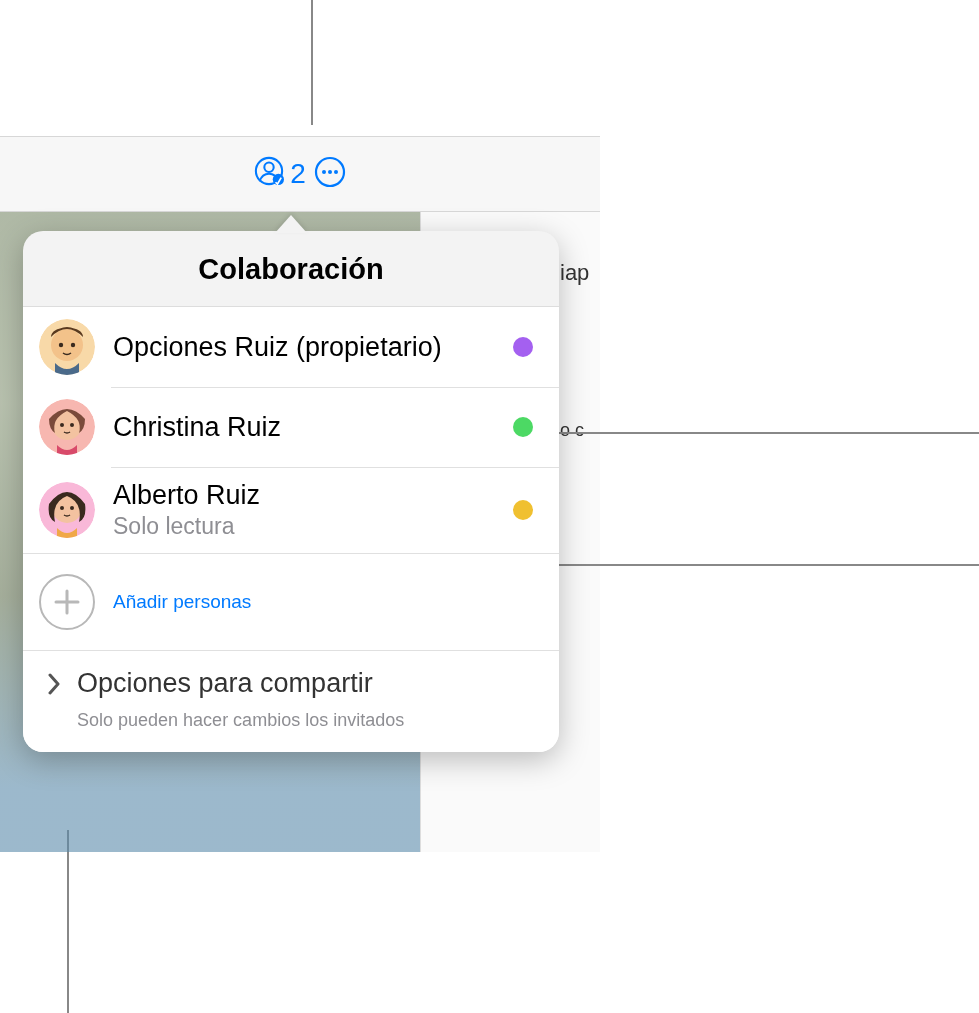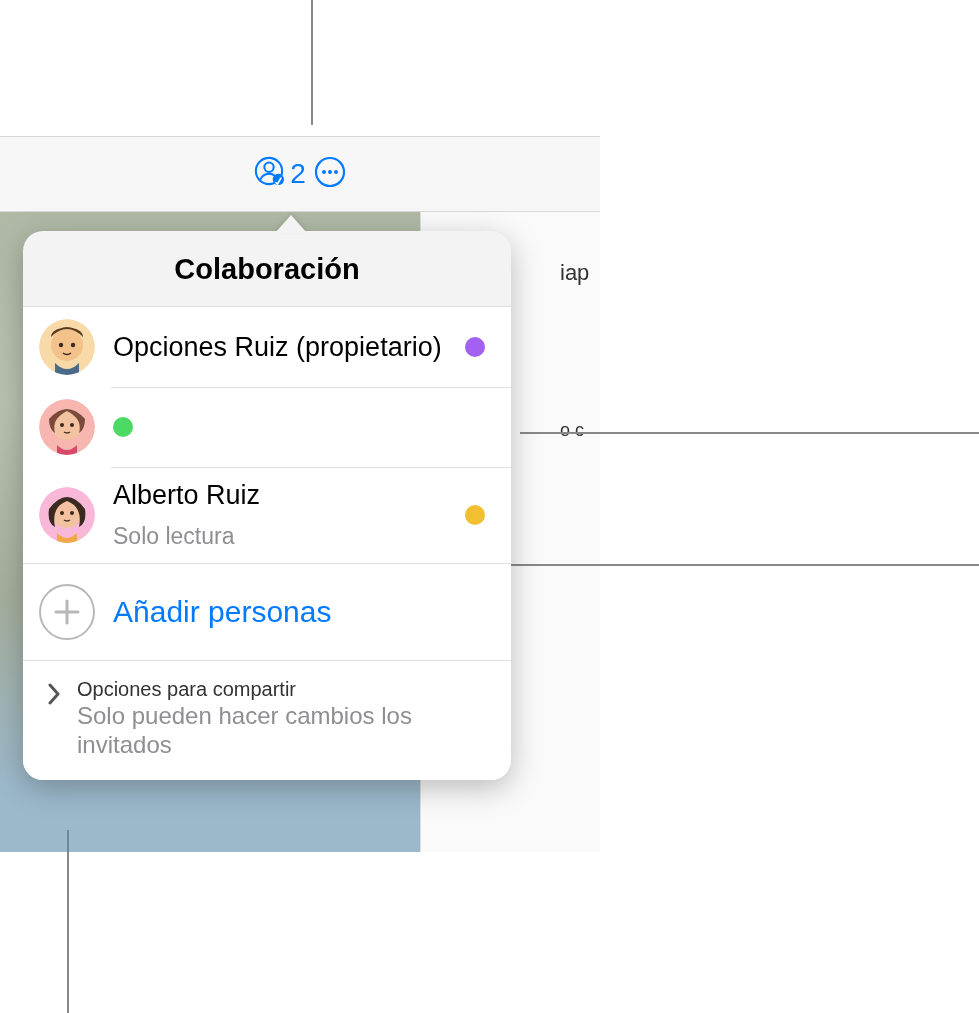--- a/index.html
+++ b/index.html
@@ -127,21 +127,21 @@
       border-left: 16px solid transparent;
       border-right: 16px solid transparent;
       border-bottom: 18px solid #f3f3f3;
       z-index: 21;
       filter: drop-shadow(0 -2px 2px rgba(0,0,0,0.1));
     }
     .popover {
       position: absolute;
       left: 23px;
       top: 231px;
-      width: 488px;
+      width: 536px;
       background: #f3f3f3;
       border-radius: 20px;
       box-shadow: 0 8px 30px rgba(0,0,0,0.25);
       z-index: 20;
       overflow: hidden;
     }
     .popover-header {
       text-align: center;
       padding: 22px 0 20px 0;
       font-size: 29px;
@@ -191,21 +191,21 @@
     }
     .participant-name {
       font-size: 27px;
       color: #000;
       line-height: 1.2;
     }
     .participant-sub {
       font-size: 23px;
       color: #8e8e93;
       line-height: 1.2;
-      margin-top: 12px;
+      margin-top: 2px;
     }
     .presence-dot {
       width: 20px;
       height: 20px;
       border-radius: 50%;
       flex-shrink: 0;
     }
     .add-row {
       display: flex;
       align-items: center;
@@ -223,21 +223,21 @@
       justify-content: center;
       color: #b8b8b8;
       margin-right: 18px;
       flex-shrink: 0;
     }
     .add-icon svg {
       width: 30px;
       height: 30px;
     }
     .add-label {
-      font-size: 30px;
+      font-size: 19px;
       color: #007aff;
     }
     .share-row {
       display: flex;
       align-items: flex-start;
       padding: 16px 26px 20px 16px;
       border-top: 1px solid #e0e0e0;
       background: #fff;
     }
     .chevron {
@@ -250,29 +250,29 @@
       color: #555;
     }
     .chevron svg {
       width: 14px;
       height: 22px;
     }
     .share-info {
       flex: 1;
     }
     .share-title {
-      font-size: 20px;
+      font-size: 27px;
       color: #333;
       line-height: 1.2;
     }
     .share-sub {
-      font-size: 24px;
+      font-size: 18px;
       color: #8e8e93;
       line-height: 1.2;
-      margin-top: 1px;
+      margin-top: 11px;
     }
   </style>
 </head>
 <body>
 
 <div class="canvas">
   <div class="callout-line-top"></div>
   <div class="callout-line-bottom"></div>
   <div class="callout-line-right-1"></div>
   <div class="callout-line-right-2"></div>
@@ -337,20 +337,23 @@
           <svg viewBox="0 0 56 56">
             <circle cx="28" cy="28" r="28" fill="#f7b7b0"></circle>
             <circle cx="28" cy="26" r="15" fill="#f3c2a0"></circle>
             <path d="M10 20 Q28 0 46 20 Q46 30 40 34 Q44 20 28 12 Q12 20 16 34 Q10 30 10 20" fill="#7a4a3a"></path>
             <circle cx="23" cy="26" r="2" fill="#3a2a1f"></circle>
             <circle cx="33" cy="26" r="2" fill="#3a2a1f"></circle>
             <path d="M25 33 Q28 35 31 33" stroke="#3a2a1f" stroke-width="1.5" fill="none"></path>
             <path d="M18 46 Q28 56 38 46 L38 56 L18 56 Z" fill="#d84a6a"></path>
           </svg>
         </div>
+        <div class="participant-info">
+          <div class="participant-name">Christina Ruiz</div>
+        </div>
         <div class="presence-dot" style="background:#4cd964"></div>
       </div>
 
       <div class="participant">
         <div class="avatar">
           <svg viewBox="0 0 56 56">
             <circle cx="28" cy="28" r="28" fill="#f9b8d8"></circle>
             <circle cx="28" cy="26" r="15" fill="#f3c2a0"></circle>
             <path d="M10 22 Q28 -2 46 22 Q48 36 40 40 Q44 20 28 14 Q12 20 16 40 Q8 36 10 22" fill="#3a2a1f"></path>
             <circle cx="23" cy="26" r="2" fill="#3a2a1f"></circle>

